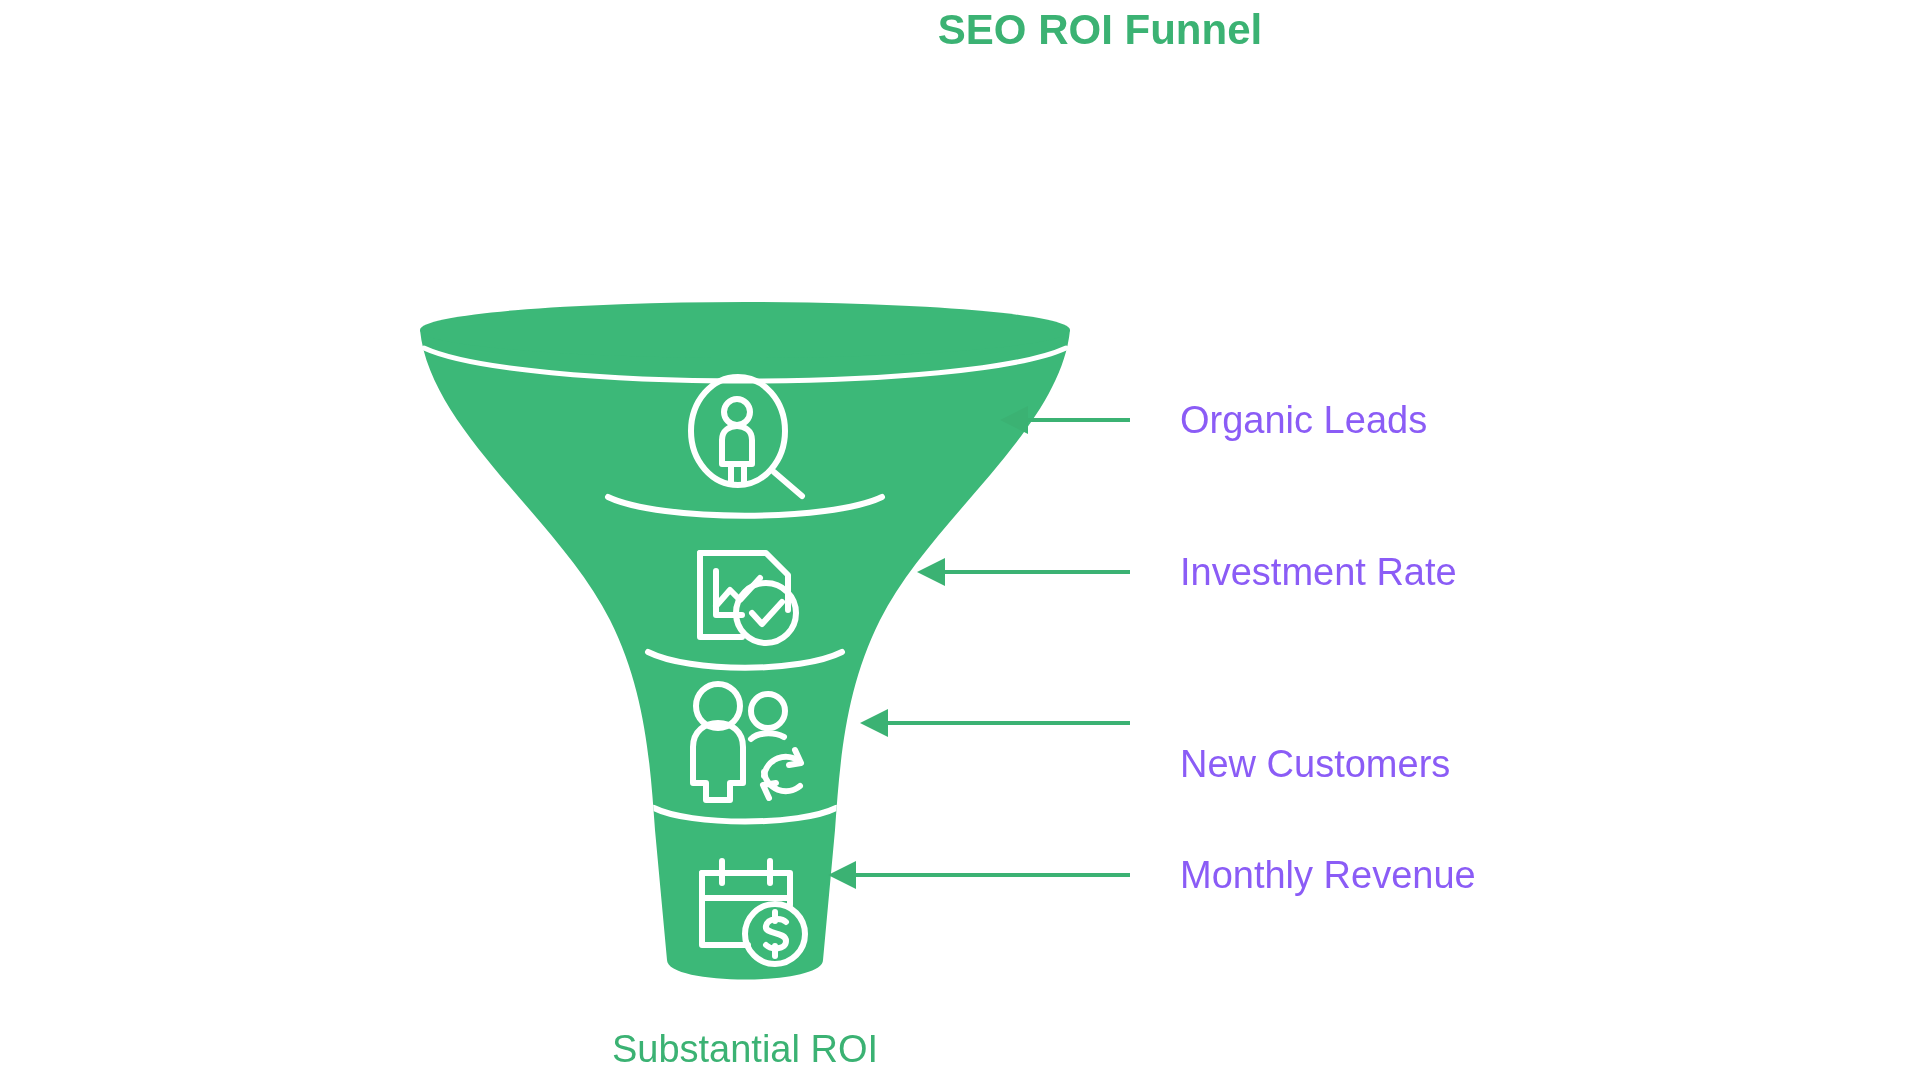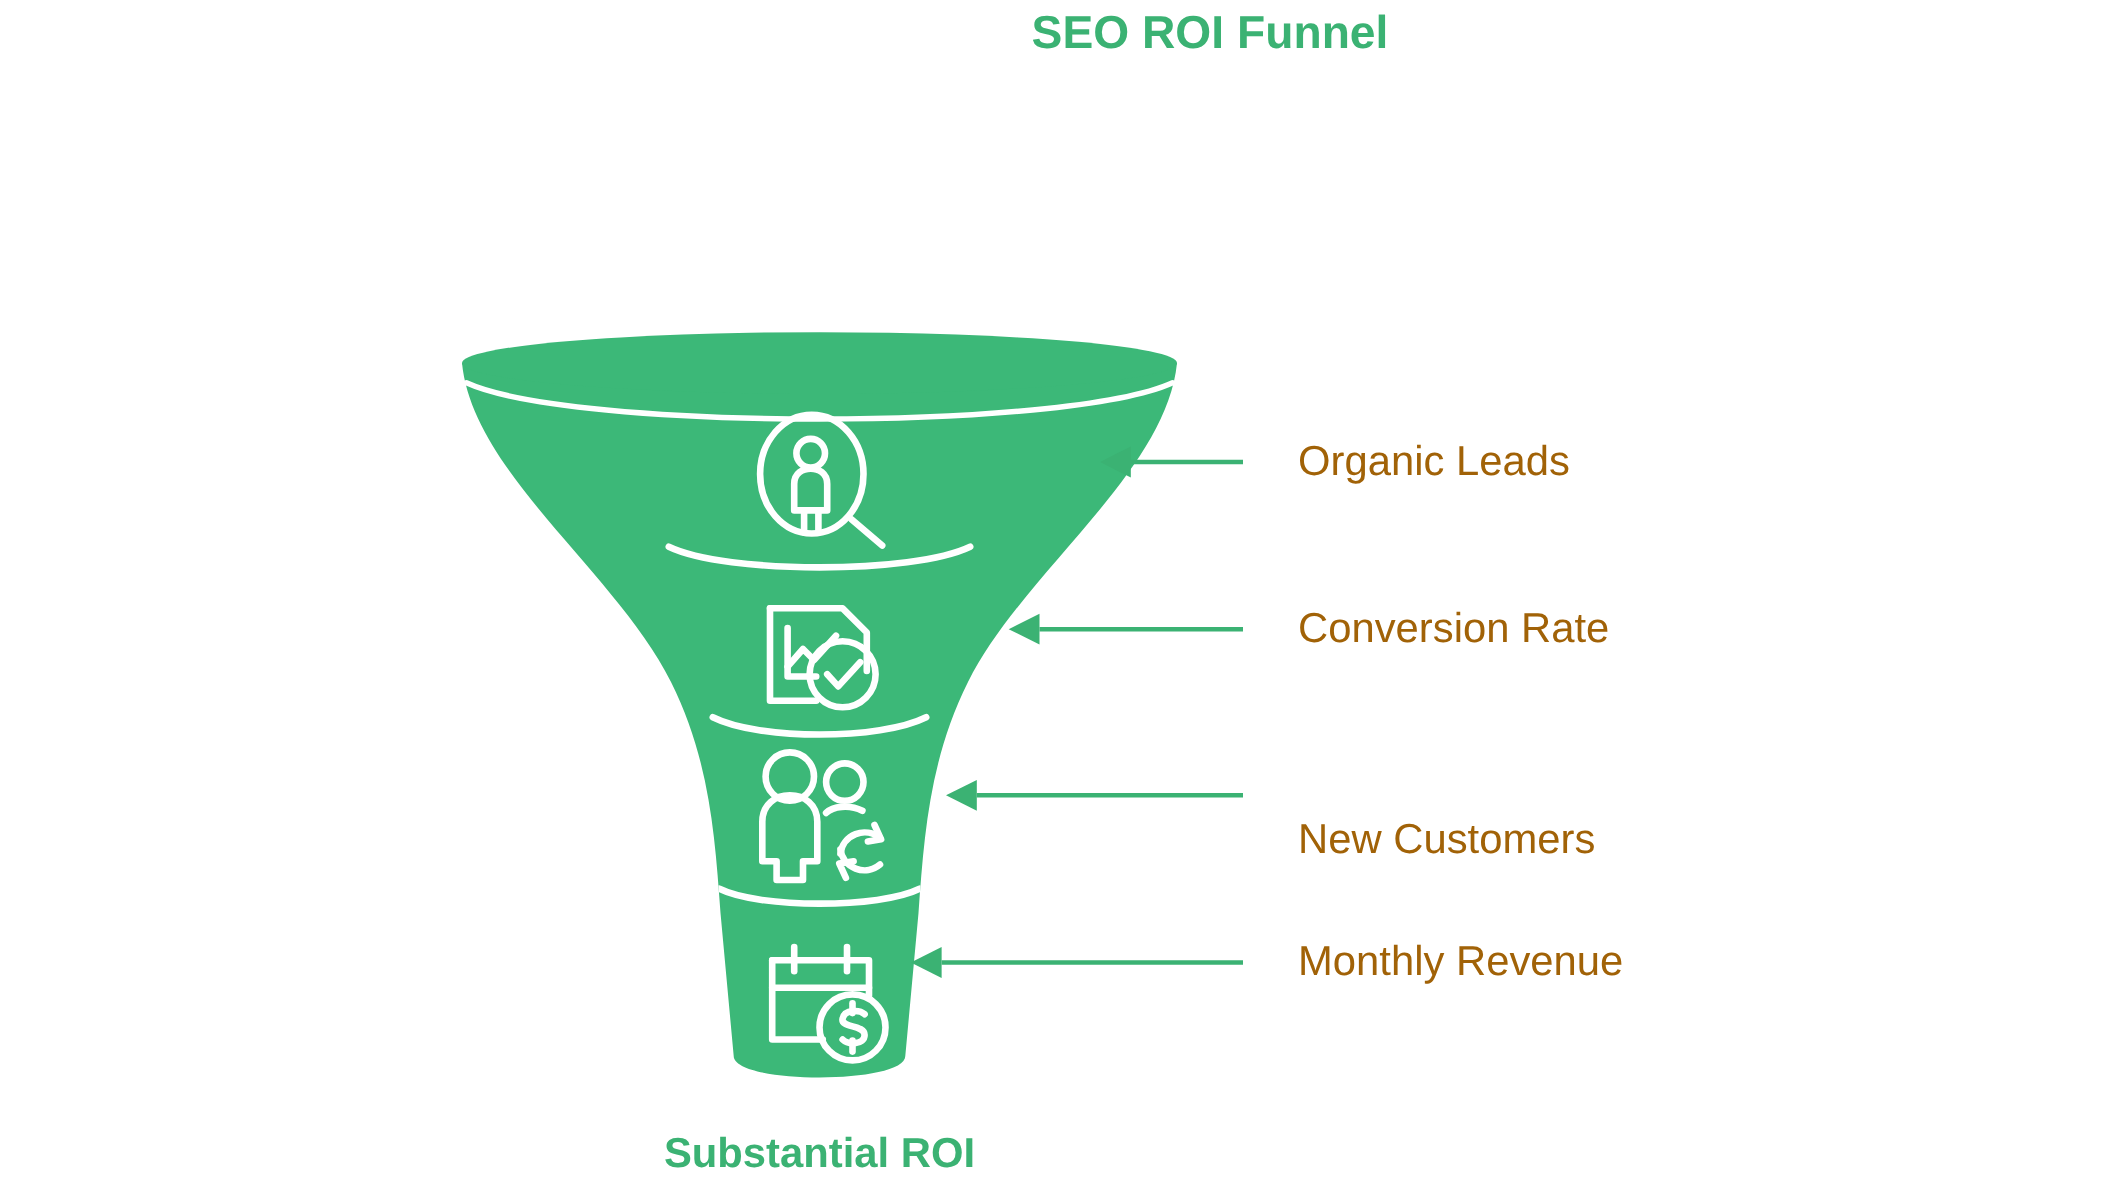--- a/index.html
+++ b/index.html
@@ -43,26 +43,25 @@
   }
   .top-label {
     left: 405px;
     top: 192px;
     width: 680px;
   }
   .bottom-label {
     left: 405px;
     top: 1028px;
     width: 680px;
-    font-weight: bold;
   }
   .stage-label {
     position: absolute;
     font-size: 38px;
-    color: #a16207;
+    color: #8b5cf6;
     white-space: nowrap;
     left: 1180px;
     transform: translateY(-50%);
   }
   svg.funnel-svg {
     position: absolute;
     left: 0;
     top: 0;
     width: 1920px;
     height: 1080px;
@@ -185,19 +184,19 @@
         <polygon points="888,709 860,723 888,737" stroke="none"></polygon>
       </g>
       <g>
         <line x1="1130" y1="875" x2="856" y2="875"></line>
         <polygon points="856,861 828,875 856,889" stroke="none"></polygon>
       </g>
     </g>
   </svg>
 
   <div class="stage-label" style="top:420px;">Organic Leads</div>
-  <div class="stage-label" style="top:572px;">Conversion Rate</div>
+  <div class="stage-label" style="top:572px;">Investment Rate</div>
   <div class="stage-label" style="top:723px;margin-top:41px;">New Customers</div>
   <div class="stage-label" style="top:875px;">Monthly Revenue</div>
 
   <div class="cap-label bottom-label">Substantial ROI</div>
 
 </div>
 
 </body></html>

